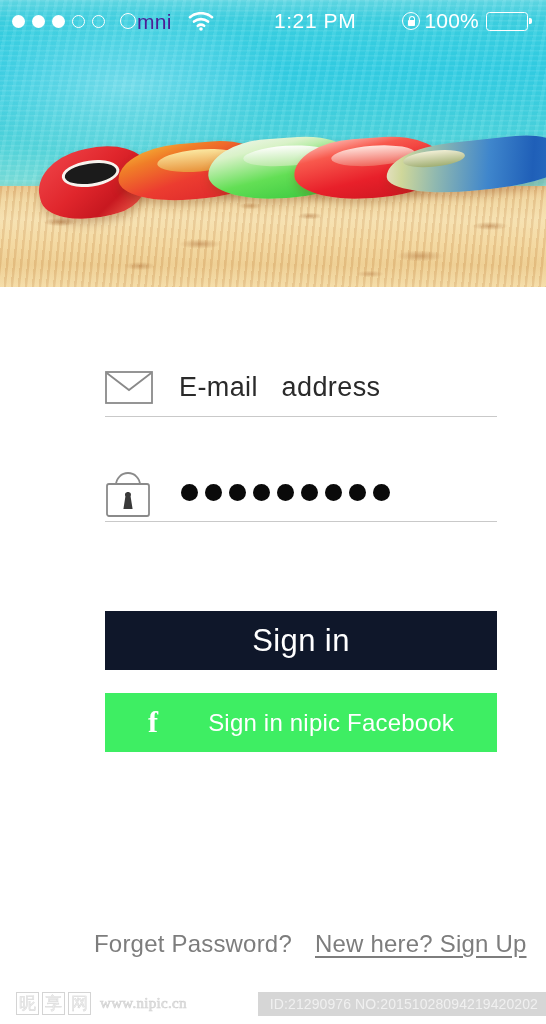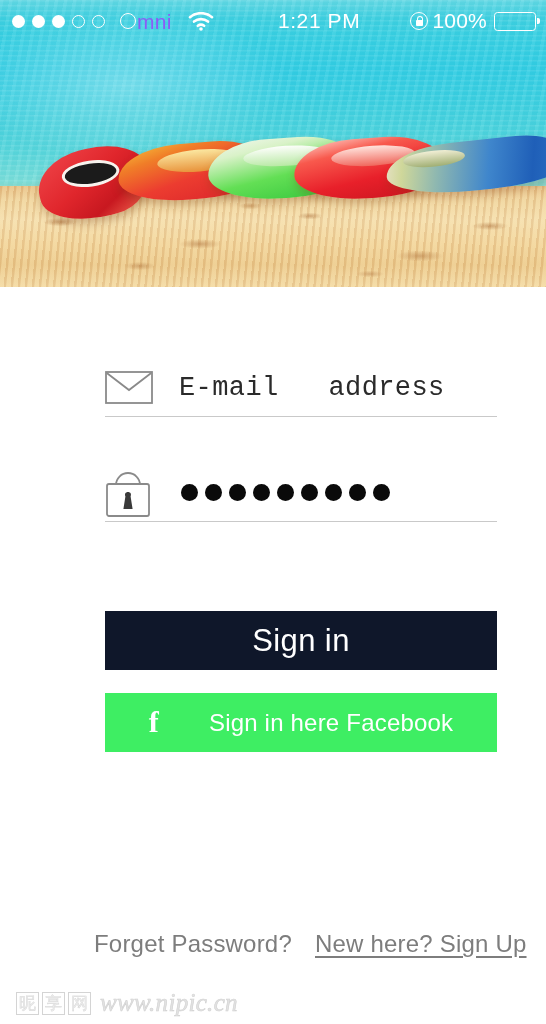--- a/index.html
+++ b/index.html
@@ -218,38 +218,38 @@
   .carrier-o {
     width: 16px; height: 16px;
     border: 1.7px solid #ffffff;
     border-radius: 50%;
     display: inline-block;
   }
   .carrier-txt {
     font-size: 21px;
     letter-spacing: .3px;
     line-height: 1;
-    color: #8b5cf6;
+    color: #4c1d95;
   }
   .wifi { margin-left: 9px; display: flex; align-items: center; }
   .sb-center {
     flex: 1;
     display: flex;
     justify-content: center;
   }
   .clock {
     font-size: 21px;
     letter-spacing: .6px;
     color: #ffffff;
     margin-left: 14px;
   }
   .sb-right {
     display: flex;
     align-items: center;
-    padding-right: 10px;
+    padding-right: 18px;
     gap: 4px;
   }
   .lock-badge {
     width: 18px; height: 18px;
     border: 1.7px solid #fff;
     border-radius: 50%;
     position: relative;
   }
   .lock-badge::after {
     content: "";
@@ -293,21 +293,20 @@
   }
 
   .field {
     position: absolute;
     left: 105px;
     width: 392px;
     height: 58px;
     display: flex;
     align-items: center;
     border-bottom: 1.6px solid #c9c9c9;
-    font-family: Liberation Mono, monospace;
   }
   .field-email { top: 72px; }
   .field-password { top: 177px; }
 
   .field-icon {
     width: 50px;
     display: flex;
     align-items: center;
     justify-content: flex-start;
   }
@@ -410,22 +409,21 @@
     font-size: 17px;
     display: flex;
     align-items: center;
     justify-content: center;
     font-family: "DejaVu Sans", sans-serif;
     -webkit-text-stroke: 0.4px #d4d4d4;
   }
   .wm-url {
     margin-left: 9px;
     font-family: "Liberation Serif", serif;
-    font-style: italic;
-    font-size: 25px;
+    font-size: 15px;
     color: #e2e2e2;
     -webkit-text-stroke: 0.6px #d2d2d2;
     letter-spacing: .3px;
   }
   .wm-id {
     position: absolute;
     right: 0; top: 10px;
     background: #d6d6d6;
     color: #f0f0f0;
     font-size: 14px;
@@ -524,30 +522,31 @@
       <span class="pw-dot"></span>
     </span>
   </div>
 
   <div class="btn btn-signin">
     <span>Sign in</span>
   </div>
 
   <div class="btn btn-facebook">
     <span class="fb-f">f</span>
-    <span>Sign in here Facebook</span>
+    <span>Sign in nipic Facebook</span>
   </div>
 
 </div>
 
 <div class="bottom-links">
   <span class="link link-signup">New here? Sign Up</span>
   <span class="link link-forget">Forget Password?</span>
 </div>
 
 <div class="watermark">
   <span class="wm-logo">
     <span class="wm-box">昵</span>
     <span class="wm-box">享</span>
     <span class="wm-box">网</span>
   </span>
   <span class="wm-url">www.nipic.cn</span>
+  <span class="wm-id">ID:21290976 NO:20151028094219420202</span>
 </div>
 
 </body></html>

